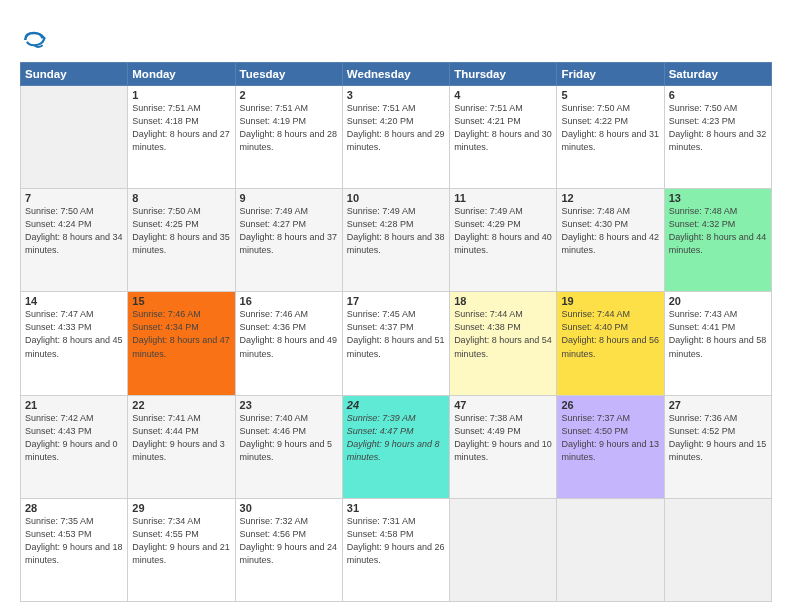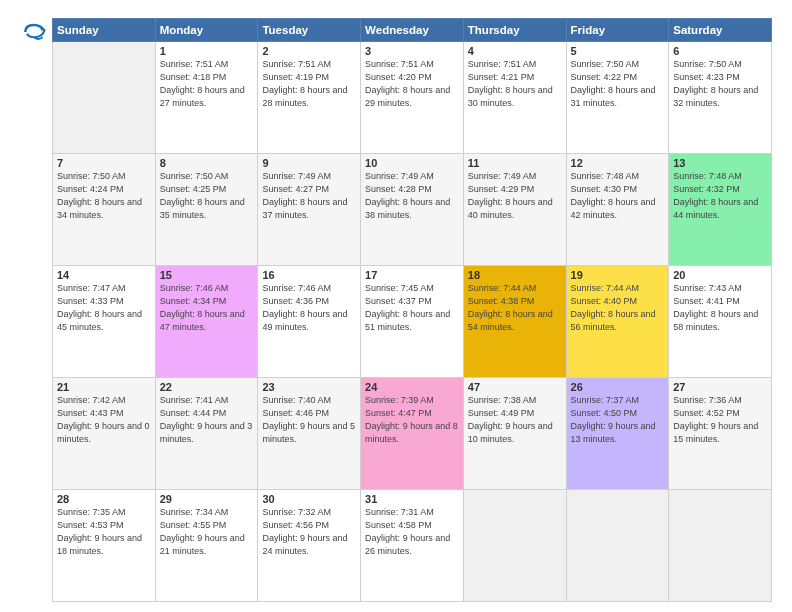--- a/index.html
+++ b/index.html
@@ -6,23 +6,23 @@
     body {
       font-family: Arial, sans-serif;
       background: #fff;
       width: 792px;
       height: 612px;
       overflow: hidden;
     }
     .page {
       width: 792px;
       height: 612px;
-      padding: 18px 20px 10px 20px;
+      padding: 26px 20px 10px 20px;
       display: flex;
-      flex-direction: row;
+      flex-direction: column;
     }
     .header {
       display: flex;
       justify-content: space-between;
       align-items: flex-start;
       margin-bottom: 8px;
     }
     .logo {
       display: flex;
       align-items: center;
@@ -192,33 +192,33 @@
           <td style="background: #86efac;">
             <span class="day-num">13</span>
         <div class="day-detail">Sunrise: 7:48 AM<br>Sunset: 4:32 PM<br>Daylight: 8 hours and 44 minutes.</div>
           </td>
         </tr>
         <tr>
           <td style="background: rgb(255, 255, 255);">
             <span class="day-num">14</span>
         <div class="day-detail">Sunrise: 7:47 AM<br>Sunset: 4:33 PM<br>Daylight: 8 hours and 45 minutes.</div>
           </td>
-          <td style="background: #f0abfc;">
+          <td style="background: #f97316;">
             <span class="day-num">15</span>
         <div class="day-detail">Sunrise: 7:46 AM<br>Sunset: 4:34 PM<br>Daylight: 8 hours and 47 minutes.</div>
           </td>
           <td style="background: rgb(255, 255, 255); margin-top: 42px;">
             <span class="day-num">16</span>
         <div class="day-detail">Sunrise: 7:46 AM<br>Sunset: 4:36 PM<br>Daylight: 8 hours and 49 minutes.</div>
           </td>
           <td style="background: rgb(255, 255, 255);">
             <span class="day-num">17</span>
         <div class="day-detail">Sunrise: 7:45 AM<br>Sunset: 4:37 PM<br>Daylight: 8 hours and 51 minutes.</div>
           </td>
-          <td style="background: #eab308;">
+          <td style="background: #fef9c3;">
             <span class="day-num">18</span>
         <div class="day-detail">Sunrise: 7:44 AM<br>Sunset: 4:38 PM<br>Daylight: 8 hours and 54 minutes.</div>
           </td>
           <td style="background: #fde047;">
             <span class="day-num">19</span>
         <div class="day-detail">Sunrise: 7:44 AM<br>Sunset: 4:40 PM<br>Daylight: 8 hours and 56 minutes.</div>
           </td>
           <td style="background: rgb(255, 255, 255);">
             <span class="day-num">20</span>
         <div class="day-detail">Sunrise: 7:43 AM<br>Sunset: 4:41 PM<br>Daylight: 8 hours and 58 minutes.</div>
@@ -230,21 +230,21 @@
         <div class="day-detail">Sunrise: 7:42 AM<br>Sunset: 4:43 PM<br>Daylight: 9 hours and 0 minutes.</div>
           </td>
           <td style="background: rgb(245, 245, 245);">
             <span class="day-num">22</span>
         <div class="day-detail">Sunrise: 7:41 AM<br>Sunset: 4:44 PM<br>Daylight: 9 hours and 3 minutes.</div>
           </td>
           <td style="background: rgb(245, 245, 245); margin-left: 24px;">
             <span class="day-num">23</span>
         <div class="day-detail">Sunrise: 7:40 AM<br>Sunset: 4:46 PM<br>Daylight: 9 hours and 5 minutes.</div>
           </td>
-          <td style="background: #f9a8d4;">
+          <td style="background: #5eead4; font-style: italic;">
             <span class="day-num">24</span>
         <div class="day-detail">Sunrise: 7:39 AM<br>Sunset: 4:47 PM<br>Daylight: 9 hours and 8 minutes.</div>
           </td>
           <td style="background: rgb(245, 245, 245);">
             <span class="day-num">47</span>
         <div class="day-detail">Sunrise: 7:38 AM<br>Sunset: 4:49 PM<br>Daylight: 9 hours and 10 minutes.</div>
           </td>
           <td style="background: #c4b5fd;">
             <span class="day-num">26</span>
         <div class="day-detail">Sunrise: 7:37 AM<br>Sunset: 4:50 PM<br>Daylight: 9 hours and 13 minutes.</div>

